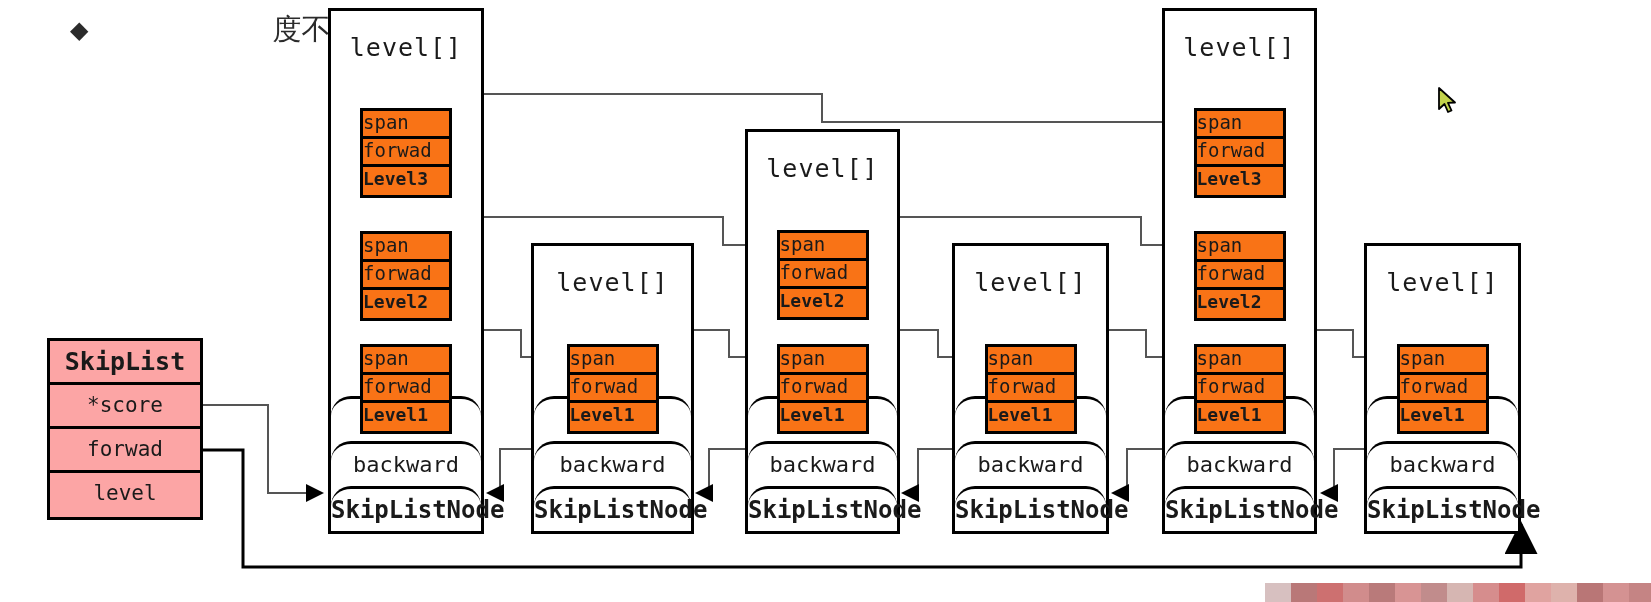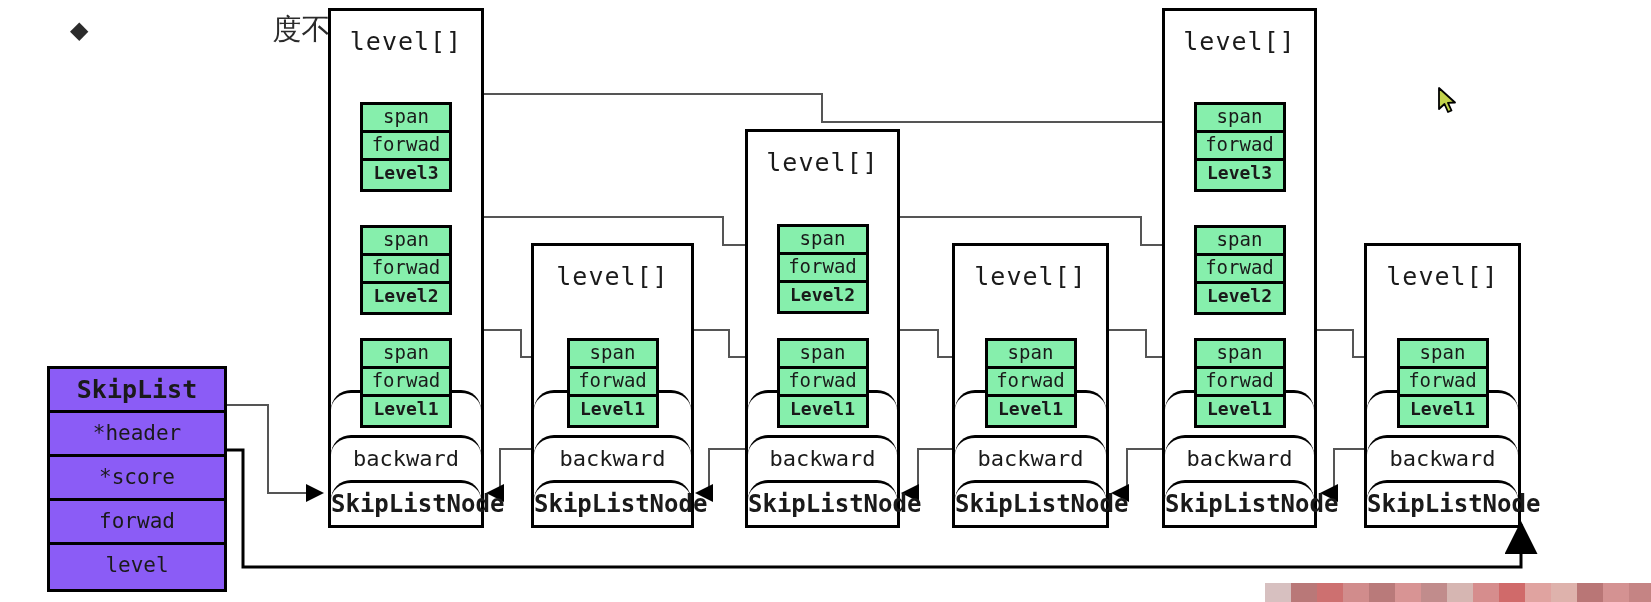--- a/index.html
+++ b/index.html
@@ -10,36 +10,36 @@
   #heading{position:absolute;left:70px;top:10px;height:40px;
            display:flex;align-items:center;gap:16px;
            font-family:"DejaVu Sans","Liberation Sans",sans-serif;
            font-size:29px;color:#2b2b2b;white-space:nowrap;z-index:1;}
   #heading .bullet{font-size:24px;line-height:1;}
 
   
   .node{position:absolute;box-sizing:border-box;border:3px solid #000;
         background:#fff;z-index:5;}
   .node-title{text-align:center;font-size:25px;line-height:1;
-              padding:18px 0 4px 0;letter-spacing:1px;}
+              padding:24px 0 4px 0;letter-spacing:1px;}
   .levels{position:relative;}
   .lvl{position:absolute;left:50%;transform:translateX(-50%);
        box-sizing:border-box;border:3px solid #000;background:#fff;
        width:92px;}
   .lvl .cell{box-sizing:border-box;height:28px;line-height:23px;
-             text-align:center;font-size:19px;border-bottom:3px solid #000;
-             background:#86efac;}
+             font-size:19px;border-bottom:3px solid #000;
+             background:#f97316;}
   .lvl .cell.last{border-bottom:none;font-weight:bold;font-size:18px;}
   .field{box-sizing:border-box;height:45px;line-height:42px;text-align:center;
          font-size:22px;border-top:3px solid #000;background:#fff;border-radius:20px;}
   .field.name{font-weight:bold;font-size:24px;letter-spacing:0px;}
 
   
-  #skiplist{position:absolute;left:47px;top:338px;width:180px;
-            box-sizing:border-box;border:3px solid #000;background:#8b5cf6;z-index:5;margin-top:28px;}
+  #skiplist{position:absolute;left:47px;top:338px;width:156px;
+            box-sizing:border-box;border:3px solid #000;background:#fca5a5;z-index:5;}
   #skiplist .sl-row{box-sizing:border-box;height:44px;line-height:41px;
                     text-align:center;font-size:21px;border-bottom:3px solid #000;}
   #skiplist .sl-row.head{font-weight:bold;font-size:25px;}
   #skiplist .sl-row.bot{border-bottom:none;}
 
   
   #wires{position:absolute;left:0;top:0;width:1651px;height:602px;z-index:4;}
 
   
   #strip{position:absolute;left:1265px;top:583px;height:19px;
@@ -90,21 +90,20 @@
 
   <path d="M531,449 L500,449 L500,493 L488,493" fill="none" stroke="#555" stroke-width="2" marker-end="url(#ah)"></path>
   <path d="M745,449 L709,449 L709,493 L697,493" fill="none" stroke="#555" stroke-width="2" marker-end="url(#ah)"></path>
   <path d="M952,449 L918,449 L918,493 L903,493" fill="none" stroke="#555" stroke-width="2" marker-end="url(#ah)"></path>
   <path d="M1162,449 L1127,449 L1127,493 L1113,493" fill="none" stroke="#555" stroke-width="2" marker-end="url(#ah)"></path>
   <path d="M1364,449 L1334,449 L1334,493 L1322,493" fill="none" stroke="#555" stroke-width="2" marker-end="url(#ah)"></path>
 </svg>
 
 <div id="skiplist">
   <div class="sl-row head">SkipList</div>
-  <div class="sl-row">*header</div>
   <div class="sl-row">*score</div>
   <div class="sl-row">forwad</div>
   <div class="sl-row bot">level</div>
 </div>
 
 <div class="node" id="n1" style="left:328px;top:8px;width:156px;">
   <div class="node-title">level[]</div>
   <div class="levels" style="height:332px;">
     <div class="lvl" style="top:44px;">
       <div class="cell">span</div>

